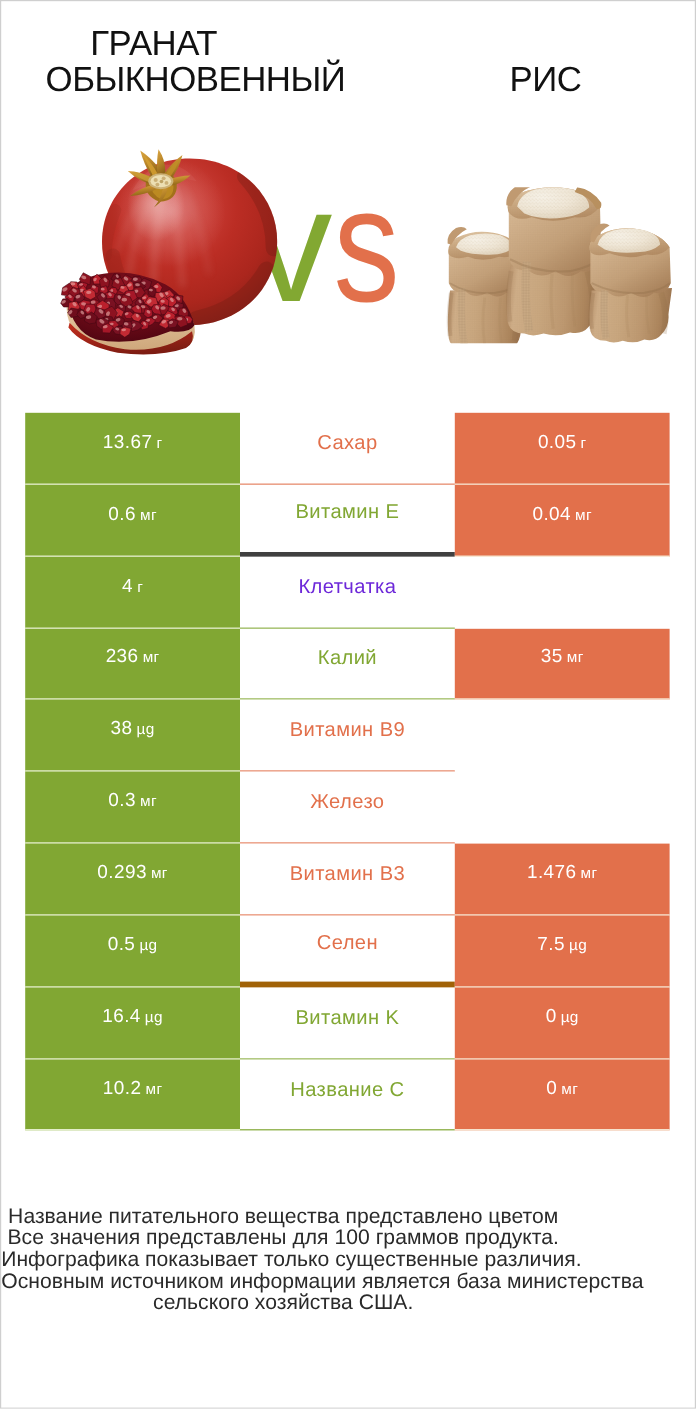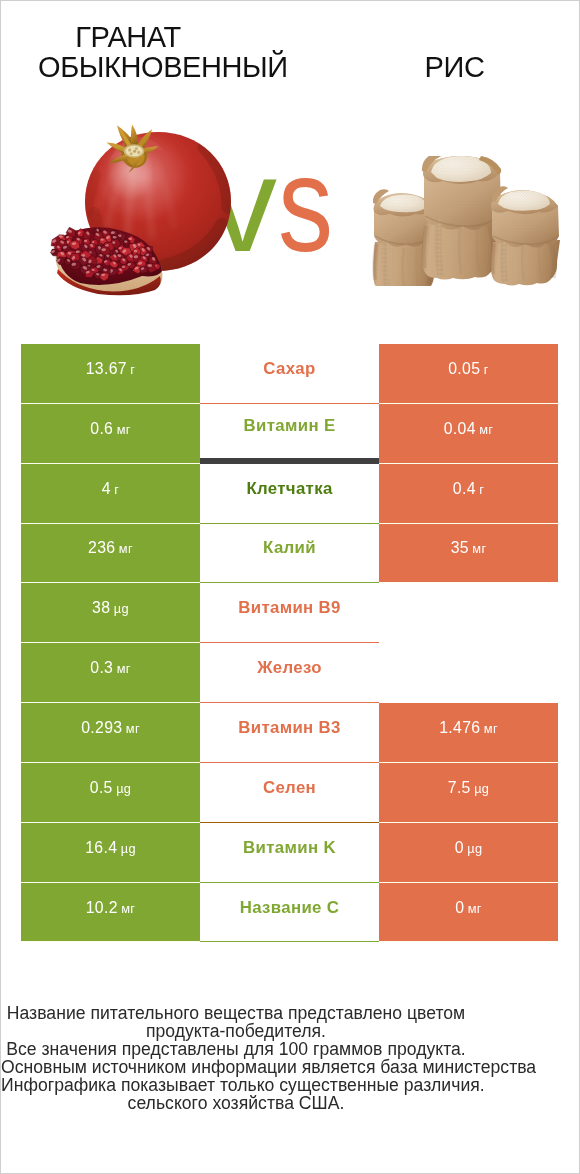--- a/index.html
+++ b/index.html
@@ -32,21 +32,21 @@
   .table{position:absolute;left:20px;top:343px;width:486px;}
   .row{display:flex;width:537px;height:59.85px;}
   .cell{display:flex;align-items:center;justify-content:center;width:179px;
         box-sizing:border-box;border-bottom:1.4px solid #fcffee;}
   .c-left{background:#81a733;color:#ffffff;}
   .c-right{background:#e2704b;color:#ffffff;}
   .c-mid{background:#ffffff;}
   .val{font-size:15.8px;font-weight:400;letter-spacing:0.35px;white-space:nowrap;
        position:relative;top:-4.5px;}
   .val .u{font-size:12.8px;margin-left:3.4px;font-weight:400;letter-spacing:0.3px;}
-  .name{font-size:16.8px;font-weight:700;letter-spacing:0.35px;white-space:nowrap;
+  .name{font-size:16.8px;font-weight:400;letter-spacing:0.35px;white-space:nowrap;
         position:relative;top:-4.5px;}
 
   
   .footer{position:absolute;left:0;top:1003px;width:470px;text-align:center;
           font-size:17.6px;line-height:18.05px;color:#2a2a2a;letter-spacing:0.02px;
           white-space:nowrap;}
 </style>
 </head>
 <body>
 
@@ -492,36 +492,33 @@
           <span class="name" style="color:#e2704b">Сахар</span>
         </div>
         <div class="cell c-right">
           <span class="val">0.05<span class="u">г</span></span>
         </div>
       </div>
       <div class="row">
         <div class="cell c-left">
           <span class="val">0.6<span class="u">мг</span></span>
         </div>
-        <div class="cell c-mid" style="border-bottom:6px solid #404040">
+        <div class="cell c-mid" style="border-bottom:4px solid #404040">
           <span class="name" style="color:#81a733">Витамин E</span>
         </div>
         <div class="cell c-right">
           <span class="val">0.04<span class="u">мг</span></span>
         </div>
       </div>
       <div class="row">
         <div class="cell c-left">
           <span class="val">4<span class="u">г</span></span>
         </div>
         <div class="cell c-mid" style="border-bottom:1px solid #81a733">
-          <span class="name" style="color:#4d7c0f">Клетчатка</span>
-        </div>
-        <div class="cell c-right">
-          <span class="val">0.4<span class="u">г</span></span>
+          <span class="name" style="color:#6d28d9">Клетчатка</span>
         </div>
       </div>
       <div class="row">
         <div class="cell c-left">
           <span class="val">236<span class="u">мг</span></span>
         </div>
         <div class="cell c-mid" style="border-bottom:1px solid #81a733">
           <span class="name" style="color:#81a733">Калий</span>
         </div>
         <div class="cell c-right">
@@ -552,21 +549,21 @@
           <span class="name" style="color:#e2704b">Витамин B3</span>
         </div>
         <div class="cell c-right">
           <span class="val">1.476<span class="u">мг</span></span>
         </div>
       </div>
       <div class="row">
         <div class="cell c-left">
           <span class="val">0.5<span class="u">µg</span></span>
         </div>
-        <div class="cell c-mid" style="border-bottom:1px solid #a16207">
+        <div class="cell c-mid" style="border-bottom:5px solid #a16207">
           <span class="name" style="color:#e2704b">Селен</span>
         </div>
         <div class="cell c-right">
           <span class="val">7.5<span class="u">µg</span></span>
         </div>
       </div>
       <div class="row">
         <div class="cell c-left">
           <span class="val">16.4<span class="u">µg</span></span>
         </div>
@@ -585,20 +582,19 @@
           <span class="name" style="color:#81a733">Название C</span>
         </div>
         <div class="cell c-right">
           <span class="val">0<span class="u">мг</span></span>
         </div>
       </div>
     </div>
 
   <div class="footer">
       <div>Название питательного вещества представлено цветом</div>
-      <div>продукта-победителя.</div>
       <div>Все значения представлены для 100 граммов продукта.</div>
+      <div>Инфографика показывает только существенные различия.</div>
       <div>Основным источником информации является база министерства</div>
-      <div>Инфографика показывает только существенные различия.</div>
       <div>сельского хозяйства США.</div>
     </div>
 
 </div>
 
 </body></html>

